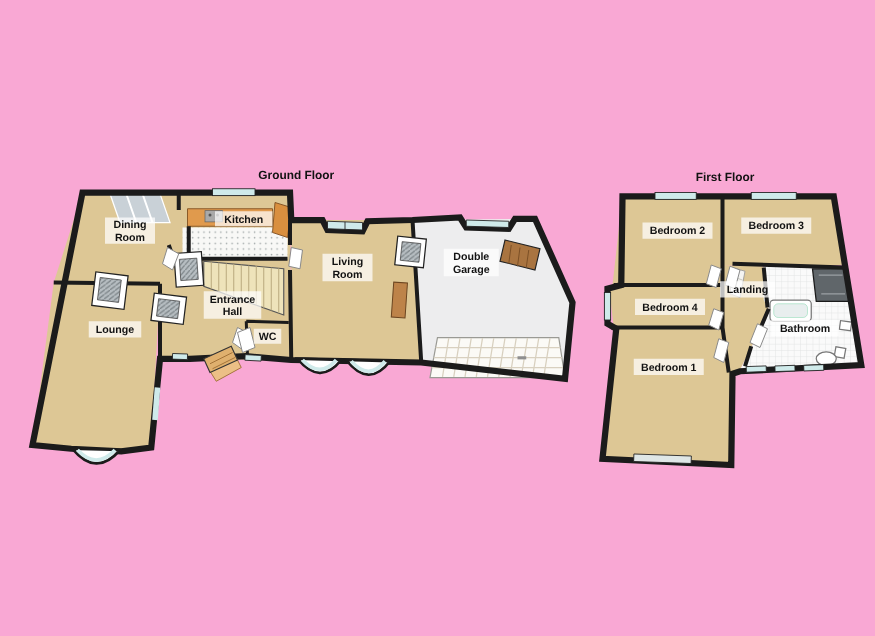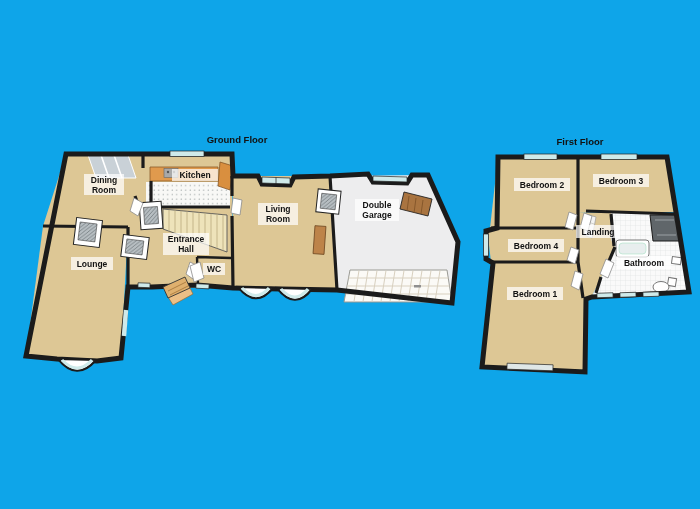--- a/index.html
+++ b/index.html
@@ -1,16 +1,16 @@
 <!DOCTYPE html>
 <html><head>
 <meta charset="utf-8">
 <style>
   html,body{margin:0;padding:0;background:#ffffff;}
-  .stage{position:relative;width:700px;height:509px;background:#0ea5e9;overflow:hidden;
+  .stage{position:relative;width:700px;height:509px;background:#f9a8d4;overflow:hidden;
          font-family:"Liberation Sans", sans-serif;}
   svg{display:block;}
   text{font-family:"Liberation Sans", sans-serif;font-weight:bold;fill:#121212;}
   .title{font-size:9.5px;}
   .room{font-size:8.5px;}
   .lblbg{fill:#ffffff;opacity:0.72;}
   .wallext{fill:none;stroke:#1b1b1b;stroke-width:5;stroke-linejoin:miter;}
   .wallint{fill:none;stroke:#1b1b1b;stroke-width:3.2;}
   .wallthin{fill:none;stroke:#1b1b1b;stroke-width:2.4;}
   .winrect{stroke:#222222;stroke-width:0.7;}

